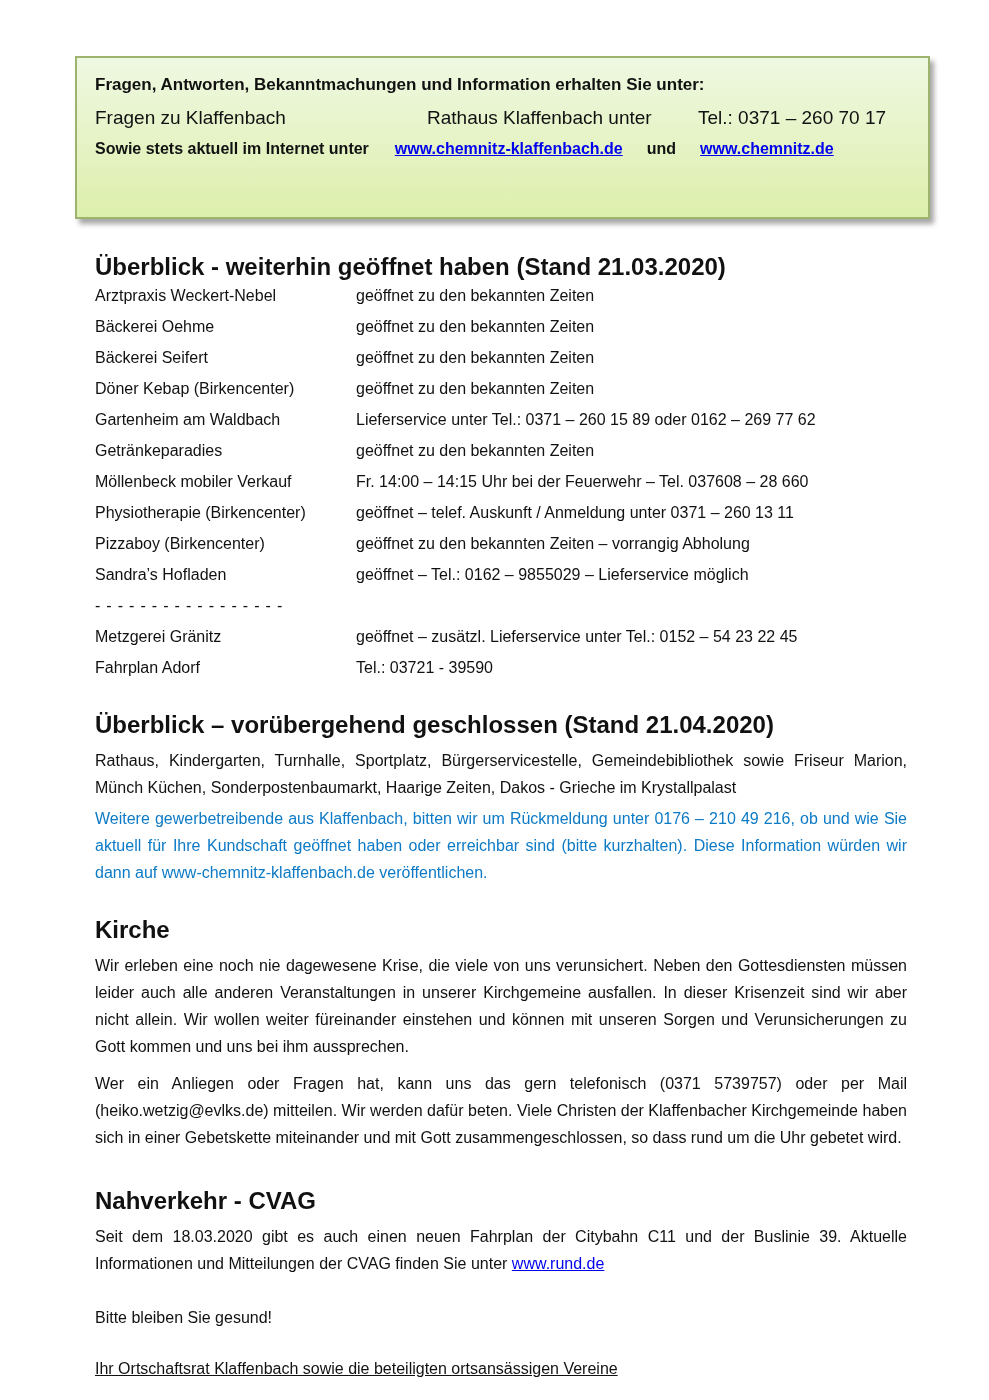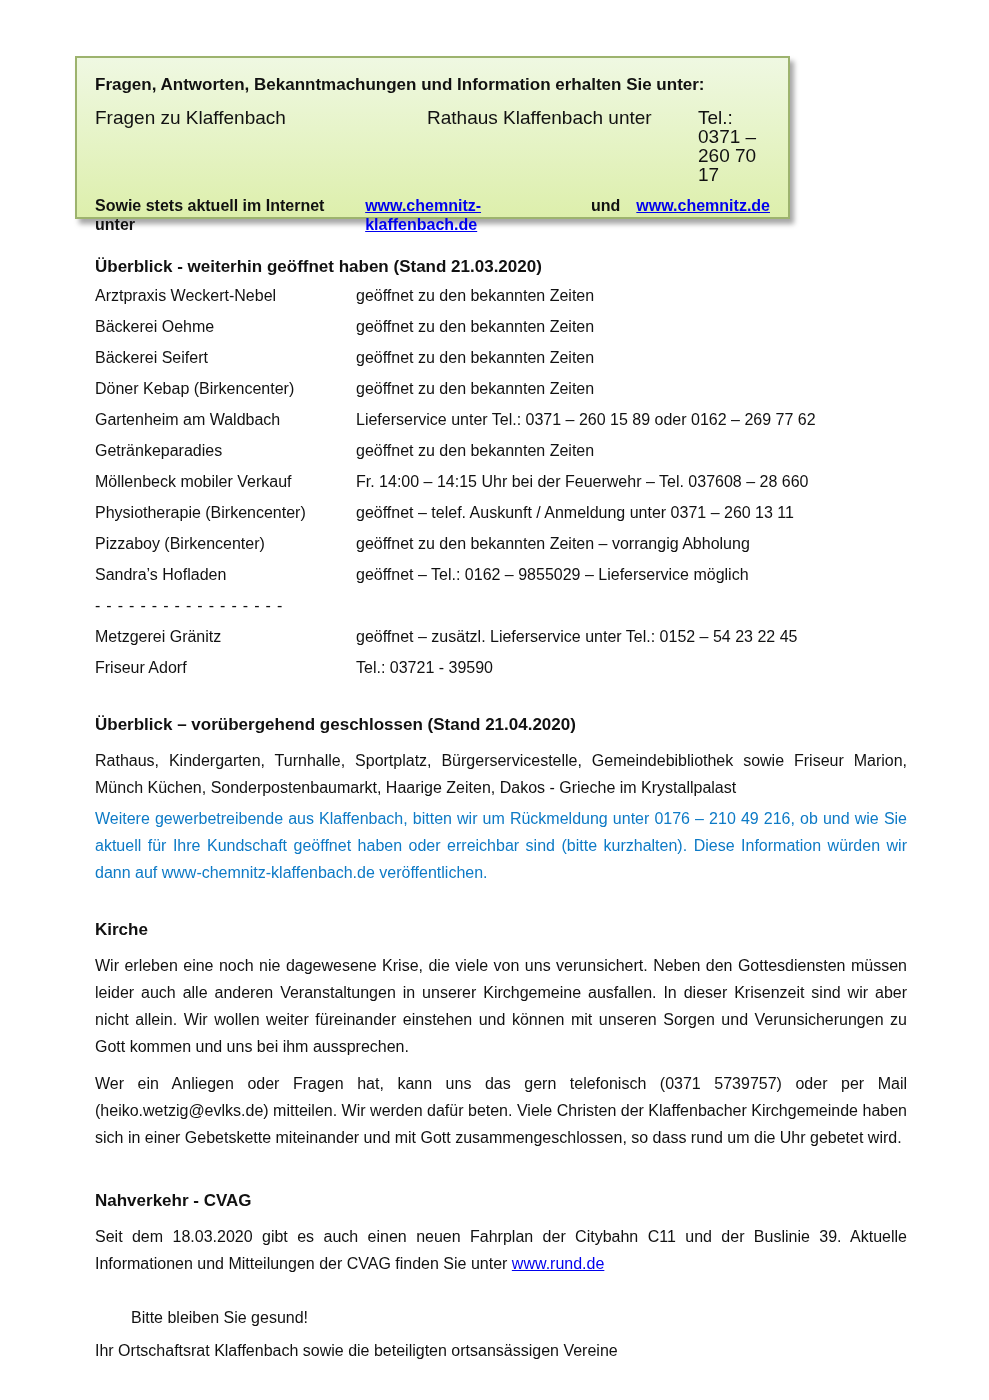--- a/index.html
+++ b/index.html
@@ -18,57 +18,57 @@
     position: relative;
     background: var(--page-bg);
     color: var(--text-color);
     font-family: "Liberation Sans", "DejaVu Sans", sans-serif;
     overflow: hidden;
   }
 
   
   .info-box {
     position: absolute; left: 75px; top: 56px;
-    width: 715px; height: 163px;
+    width: 855px; height: 163px;
     border: 2px solid var(--box-border);
     background: linear-gradient(180deg, var(--box-bg-top) 0%, var(--box-bg-bottom) 100%);
     box-shadow: 4px 5px 5px rgba(0,0,0,0.35);
     padding: 17px 18px 16px 18px;
   }
   .box-title { font-size: 17px; font-weight: bold; line-height: 20px; }
   .box-rows { margin-top: 13px; }
   .box-row {
     display: grid; grid-template-columns: 332px 271px 1fr;
     font-size: 19px; line-height: 19px; margin-bottom: 12px;
   }
   .box-footer {
     display: flex; align-items: baseline;
-    font-size: 16px; font-weight: bold; line-height: 19px; margin-top: 1px;
+    font-size: 16px; font-weight: bold; line-height: 19px; margin-top: 1px; gap: 8px;
   }
   a.link { color: var(--link-blue); text-decoration: underline; cursor: pointer; }
   .box-footer a.link { margin-left: 18px; }
   .box-footer .conj { margin-left: 16px; }
   .box-footer a.link.second { margin-left: 16px; }
 
   
   .content { position: absolute; left: 95px; top: 247px; width: 812px; }
-  .heading { font-size: 17px; font-weight: bold; line-height: 24px; margin: 0; }
+  .heading { font-size: 24px; font-weight: bold; line-height: 24px; margin: 0; }
   #open-heading { margin-top: 8px; }
   .entries { margin-top: 7px; }
   .entry { display: flex; font-size: 16px; line-height: 19px; margin-bottom: 12px; }
   .entry-name { width: 261px; flex-shrink: 0; }
   .separator { font-size: 16px; line-height: 19px; letter-spacing: 0.8px; margin: 2px 0 12px 0; }
   #closed-heading { margin-top: 36px; }
   p.para { font-size: 16px; line-height: 27px; text-align: justify; margin: 10px 0 0 0; }
   p.notice { color: var(--notice-blue); margin-top: 4px; }
   #church-heading { margin-top: 32px; }
   #transport-heading { margin-top: 38px; }
   .closing-line { font-size: 16px; line-height: 19px; margin: 0; }
-  .closing-line.first { margin-top: 31px; margin-left: 36px; }
-  .closing-line.second { margin-top: 14px; }
+  .closing-line.first { margin-top: 31px; }
+  .closing-line.second { margin-top: 32px; text-decoration: underline; }
 </style>
 </head>
 <body>
 
 <div class="info-box">
   <div class="box-title">Fragen, Antworten, Bekanntmachungen und Information erhalten Sie unter:</div>
   <div class="box-rows">
     <div class="box-row">
       <span>Fragen zu Klaffenbach</span>
       <span>Rathaus Klaffenbach unter</span>
@@ -129,21 +129,21 @@
       <span class="entry-status">geöffnet – Tel.: 0162 – 9855029 – Lieferservice möglich</span>
     </div>
 
     <div class="separator">- - - - - - - - - - - - - - - - -</div>
 
     <div class="entry">
       <span class="entry-name">Metzgerei Gränitz</span>
       <span class="entry-status">geöffnet – zusätzl. Lieferservice unter Tel.: 0152 – 54 23 22 45</span>
     </div>
     <div class="entry">
-      <span class="entry-name">Friseur Adorf</span>
+      <span class="entry-name">Fahrplan Adorf</span>
       <span class="entry-status">Tel.: 03721 - 39590</span>
     </div>
   </div>
 
   <h2 class="heading" id="closed-heading">Überblick – vorübergehend geschlossen (Stand 21.04.2020)</h2>
   <p class="para">Rathaus, Kindergarten, Turnhalle, Sportplatz, Bürgerservicestelle, Gemeindebibliothek sowie Friseur Marion, Münch Küchen, Sonderpostenbaumarkt, Haarige Zeiten, Dakos - Grieche im Krystallpalast</p>
   <p class="para notice">Weitere gewerbetreibende aus Klaffenbach, bitten wir um Rückmeldung unter 0176 – 210 49 216, ob und wie Sie aktuell für Ihre Kundschaft geöffnet haben oder erreichbar sind (bitte kurzhalten). Diese Information würden wir dann auf www-chemnitz-klaffenbach.de veröffentlichen.</p>
 
   <h2 class="heading" id="church-heading">Kirche</h2>
   <p class="para">Wir erleben eine noch nie dagewesene Krise, die viele von uns verunsichert. Neben den Gottesdiensten müssen leider auch alle anderen Veranstaltungen in unserer Kirchgemeine ausfallen. In dieser Krisenzeit sind wir aber nicht allein. Wir wollen weiter füreinander einstehen und können mit unseren Sorgen und Verunsicherungen zu Gott kommen und uns bei ihm aussprechen.</p>

